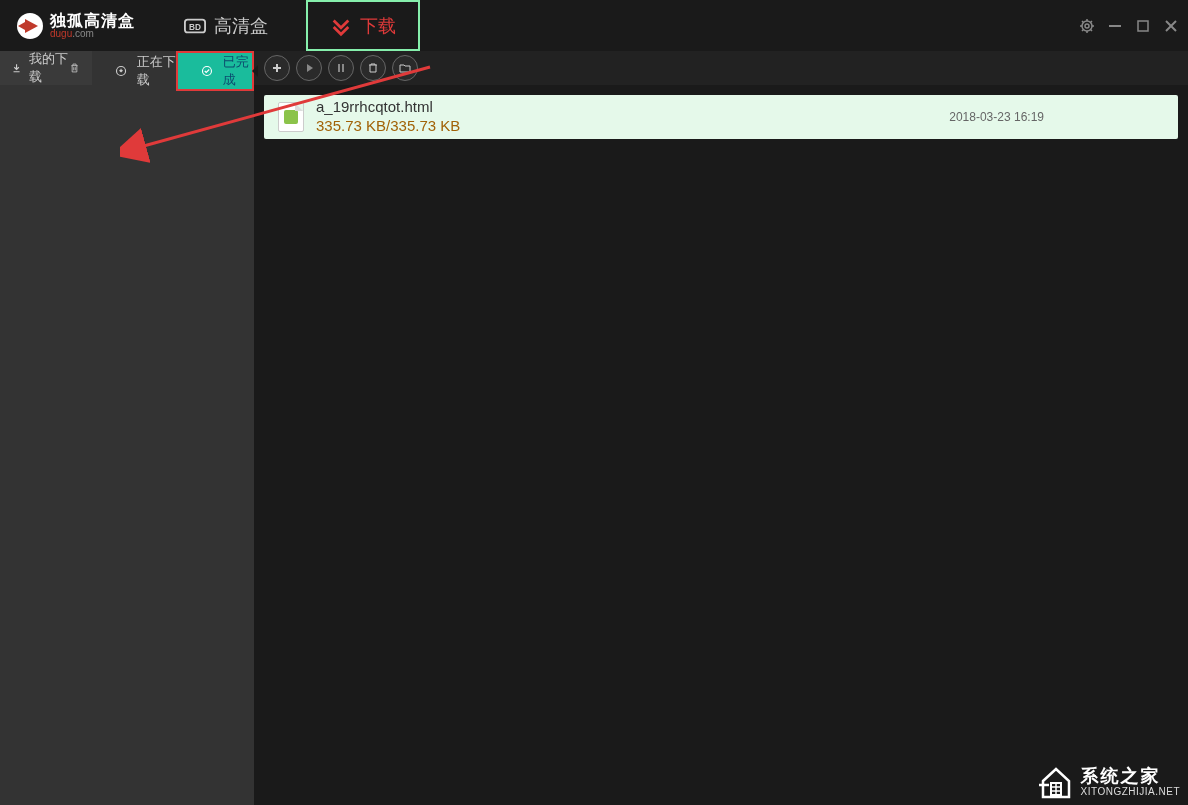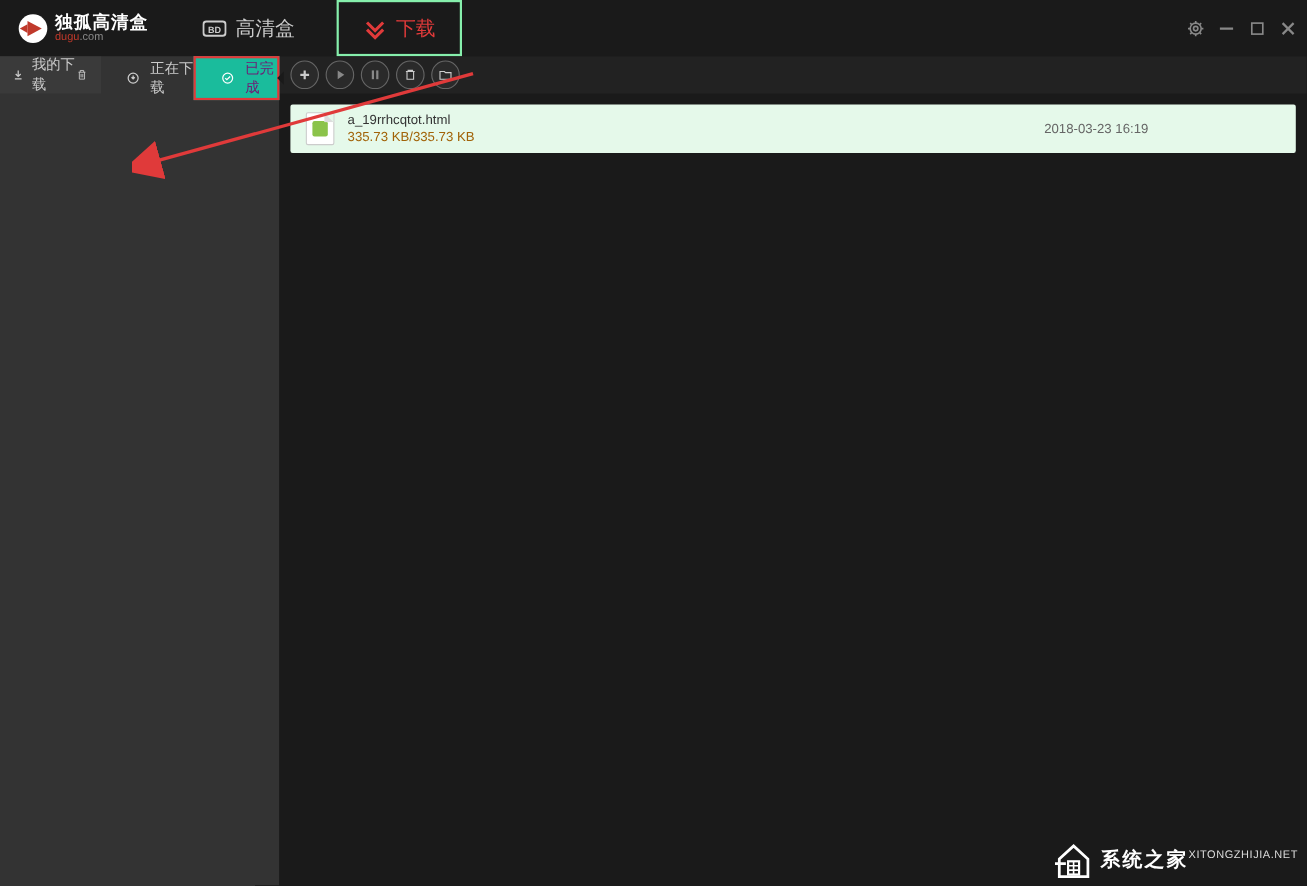--- a/index.html
+++ b/index.html
@@ -56,21 +56,21 @@
 .sidebar-header {
   height: 34px; background: #3a3a3a; display: flex; align-items: center;
   padding: 0 12px; color: #ccc; font-size: 13px; justify-content: space-between;
 }
 .sidebar-header .left { display: flex; align-items: center; gap: 8px; }
 .sidebar-item {
   height: 40px; display: flex; align-items: center; padding-left: 23px;
   color: #ccc; font-size: 13px; gap: 10px; cursor: pointer; position: relative;
 }
 .sidebar-item.active {
-  background: #1abc9c; color: #701a75;
+  background: #1abc9c; color: #0c4a6e;
 }
 .sidebar-item.highlight { border: 2px solid #e03a3a; }
 .sidebar-item .arrow-indicator {
   position: absolute; right: -6px; top: 50%; transform: translateY(-50%);
   width: 0; height: 0; border-top: 6px solid transparent;
   border-bottom: 6px solid transparent; border-right: 6px solid #1a1a1a;
 }
 
 
 .content { flex: 1; background: #1a1a1a; display: flex; flex-direction: column; }
@@ -97,37 +97,37 @@
 .file-icon {
   width: 26px; height: 30px; background: #fff; border: 1px solid #ccc;
   border-radius: 2px; display: flex; align-items: center; justify-content: center;
   position: relative;
 }
 .file-icon::before {
   content: ""; position: absolute; top: 0; right: 0;
   border-top: 8px solid #e5f9ea; border-left: 8px solid #ddd;
 }
 .file-icon-inner { width: 14px; height: 14px; background: #8bc34a; border-radius: 2px; }
-.file-info { display: flex; flex-direction: column; line-height: 1.25; font-size: 12px; }
+.file-info { display: flex; flex-direction: column; line-height: 1.25; font-size: 15px; }
 .file-name { color: #333; }
 .file-size { color: #a16207; }
 .file-date { margin-left: auto; margin-right: 120px; font-size: 12px; color: #666; }
 
 
 .annotation-arrow {
   position: absolute; left: 120px; top: 62px; pointer-events: none;
 }
 
 
 .watermark {
   position: absolute; right: 8px; bottom: 6px; display: flex; align-items: center;
   gap: 8px; color: #fff;
 }
 .watermark-icon { width: 34px; height: 34px; }
-.watermark-text { display: flex; flex-direction: row; line-height: 1.1; }
+.watermark-text { display: flex; flex-direction: column; line-height: 1.1; }
 .watermark-title { font-size: 18px; font-weight: bold; letter-spacing: 2px; }
 .watermark-sub { font-size: 10px; letter-spacing: 0.5px; color: #ddd; }
 </style>
 </head>
 <body>
 
 <div class="header">
   <div class="logo-area">
     <div class="logo-icon">
       <svg viewBox="0 0 28 28">

